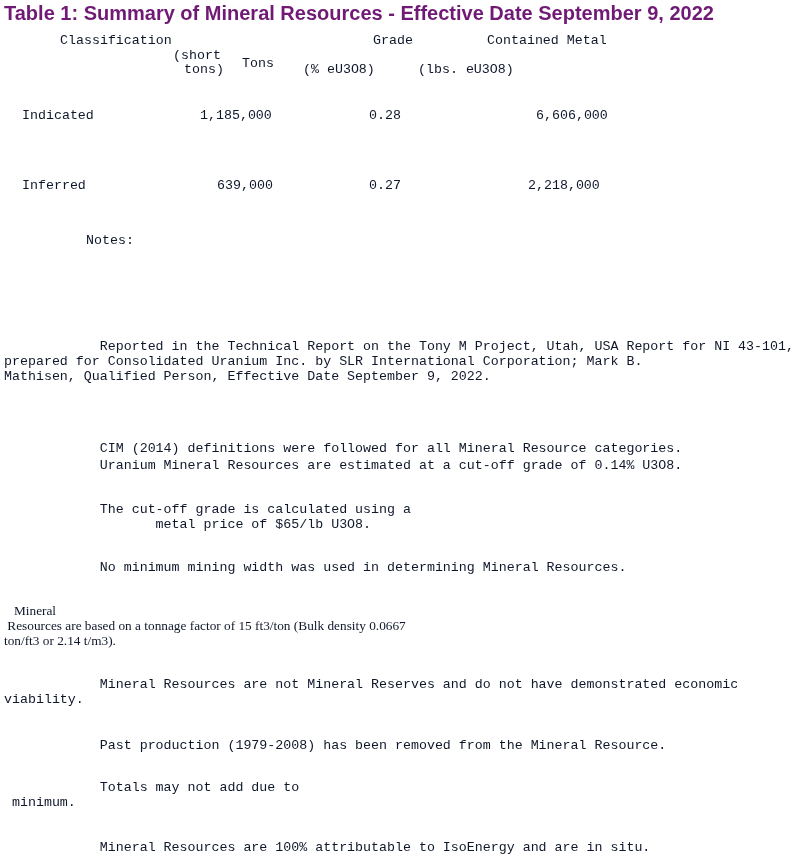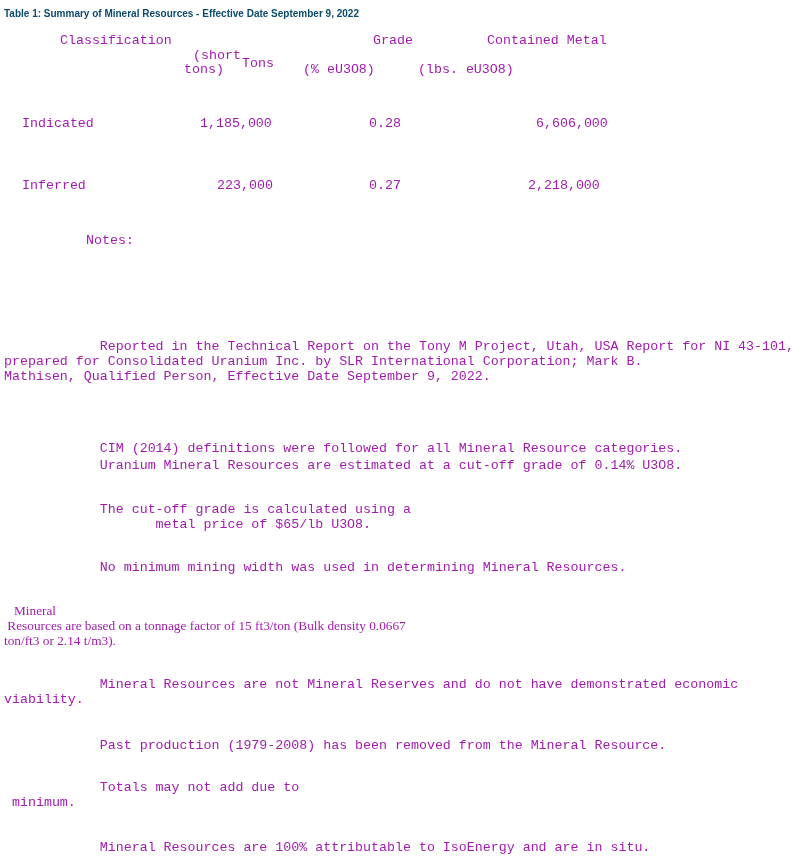--- a/index.html
+++ b/index.html
@@ -8,31 +8,31 @@
     width: 792px;
     height: 865px;
     background: #ffffff;
     color: #000000;
     overflow: hidden;
   }
   .abs { position: absolute; }
   .title {
     font-family: "Liberation Sans", "DejaVu Sans", sans-serif;
     font-weight: 700;
-    font-size: 10px;
+    font-size: 20px;
     line-height: 17px;
     white-space: pre;
-    color: #0c4a6e;
+    color: #701a75;
   }
   .mono {
     font-family: "Liberation Mono", "DejaVu Sans Mono", monospace;
     font-size: 13.3px;
     line-height: 15px;
     white-space: pre;
-    color: #a21caf;
+    color: #0f172a;
   }
   .trow {
     position: absolute;
     left: 0;
     width: 792px;
     height: 15px;
   }
   .cell { position: absolute; top: 0; }
   .note { left: 4px; }
 </style>
@@ -46,39 +46,39 @@
   <div>
 
     <div class="trow" style="top:33px;">
       <span class="cell mono" style="left:60px;">Classification</span>
       <span class="cell mono" style="left:242px;margin-top:23px;">Tons</span>
       <span class="cell mono" style="left:373px;">Grade</span>
       <span class="cell mono" style="left:487px;text-align:right;">Contained Metal</span>
     </div>
 
     <div class="trow" style="top:48px;">
-      <span class="cell mono" style="left:173px;margin-left:20px;">(short</span>
+      <span class="cell mono" style="left:173px;">(short</span>
     </div>
 
     <div class="trow" style="top:62px;padding-left:42px;">
       <span class="cell mono" style="left:184px;">tons)</span>
       <span class="cell mono" style="left:303px;">(% eU3O8)</span>
       <span class="cell mono" style="left:418px;">(lbs. eU3O8)</span>
     </div>
 
-    <div class="trow" style="top:116px;">
+    <div class="trow" style="top:108px;">
       <span class="cell mono" style="left:22px;">Indicated</span>
       <span class="cell mono" style="left:200px;">1,185,000</span>
       <span class="cell mono" style="left:369px;">0.28</span>
       <span class="cell mono" style="left:536px;font-family:Liberation Mono, monospace;">6,606,000</span>
     </div>
 
     <div class="trow" style="top:178px;">
       <span class="cell mono" style="left:22px;">Inferred</span>
-      <span class="cell mono" style="left:217px;">223,000</span>
+      <span class="cell mono" style="left:217px;">639,000</span>
       <span class="cell mono" style="left:369px;">0.27</span>
       <span class="cell mono" style="left:528px;">2,218,000</span>
     </div>
 
   </div>
 
   <div class="abs mono" style="left:86px; top:233px;">Notes:</div>
 
   <div>
     <div class="abs mono note" style="top:339px;">            Reported in the Technical Report on the Tony M Project, Utah, USA Report for NI 43-101,

